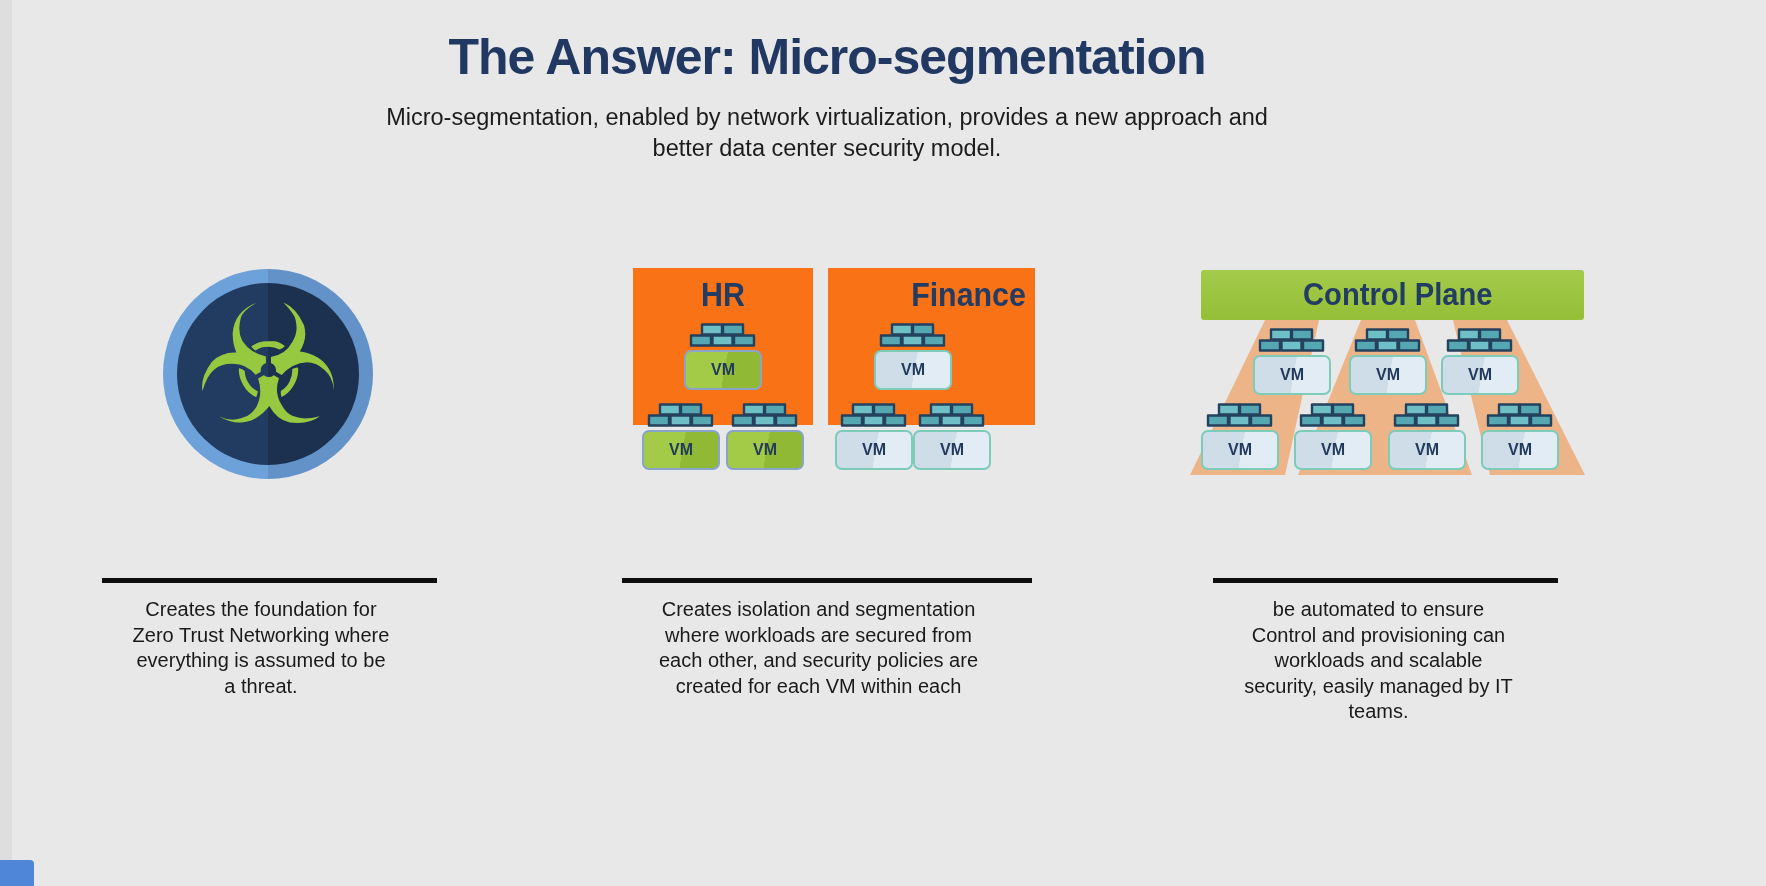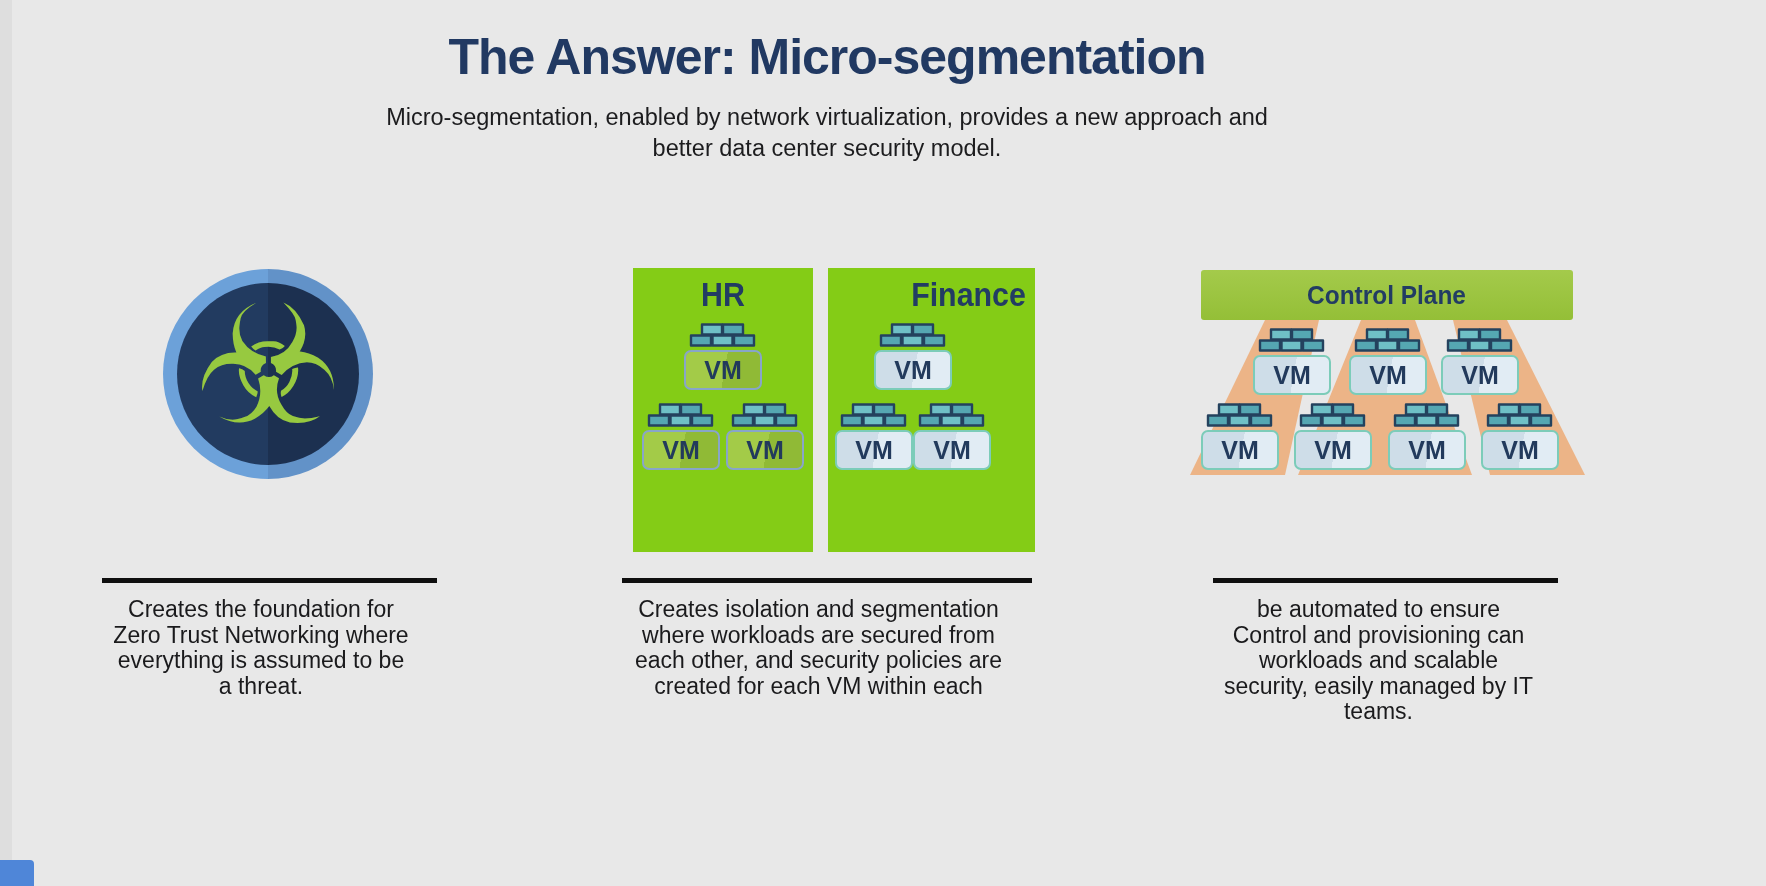--- a/index.html
+++ b/index.html
@@ -31,76 +31,77 @@
   #col2 { left:600px; width:455px; }
   #col3 { left:1180px; width:415px; }
 
   .divider { position:absolute; top:338px; height:5px; background:#0f0f0f; }
   #col1 .divider { left:42px; width:335px; }
   #col2 .divider { left:22px; width:410px; }
   #col3 .divider { left:33px; width:345px; }
 
   .desc {
     position:absolute; top:357px; left:0; right:18px;
-    text-align:center; font-size:23px; line-height:25.5px; color:#1a1a1c;
+    text-align:center; font-size:20px; line-height:25.5px; color:#1a1a1c;
   }
 
   
   .threat-outer {
     position:absolute; left:103px; top:29px;
     width:210px; height:210px; border-radius:50%;
     background:linear-gradient(90deg,#6ca1d9 50%,#6292c8 50%);
     display:flex; align-items:center; justify-content:center;
   }
   .threat-inner {
     width:182px; height:182px; border-radius:50%;
     background:linear-gradient(90deg,#223b60 50%,#1c3050 50%);
     display:flex; align-items:center; justify-content:center;
   }
   .biohazard {
     font-size:165px; line-height:1; color:#97c940;
     transform:translateY(-8px);
   }
 
   
-  .dept { position:absolute; top:28px; height:284px; background:#84cc16; }
+  .dept { position:absolute; top:28px; height:157px; background:#f97316; }
   #hr-box      { left:33px;  width:180px; }
   #finance-box { left:228px; width:170px;padding-left:37px; }
   .dept-label {
     position:absolute; top:8px; width:100%; text-align:center;
     font-size:33px; font-weight:bold; color:#223c63;
     transform:scaleX(.92);
   }
 
   
   .unit { position:absolute; width:78px; display:flex; flex-direction:column; align-items:center; }
   .bricks { display:block; }
   .vm {
     box-sizing:border-box; margin-top:1px;
     width:78px; height:40px; border-radius:7px;
     display:flex; align-items:center; justify-content:center;
-    font-size:25px; font-weight:bold; color:#223a5c;
+    font-size:16px; font-weight:bold; color:#223a5c;
   }
   .vm.green {
     background:linear-gradient(100deg,#a3cb48 52%,#90ba36 52%);
     border:2px solid #88a5c9;
   }
   .vm.blue {
     background:linear-gradient(100deg,#cedde8 52%,#e1ecf4 52%);
     border:2px solid #7cccb9;
   }
 
   
   .cp-bar {
     position:absolute; left:21px; top:30px; width:372px; height:50px;
     background:linear-gradient(180deg,#a4ca4b,#94bf37);
     border-radius:3px;
     display:flex; align-items:center; justify-content:center;
-    font-size:26px; font-weight:bold; color:#223c63;
+    font-size:31px; font-weight:bold; color:#223c63;
     transform-origin:center;
+    padding-left:11px;
   }
   .cp-bar span { transform:scaleX(.94); }
   .rays { position:absolute; left:0; top:80px; }
 </style>
 </head>
 <body>
 
 <div class="edge-strip"></div>
 
 <div class="header">

